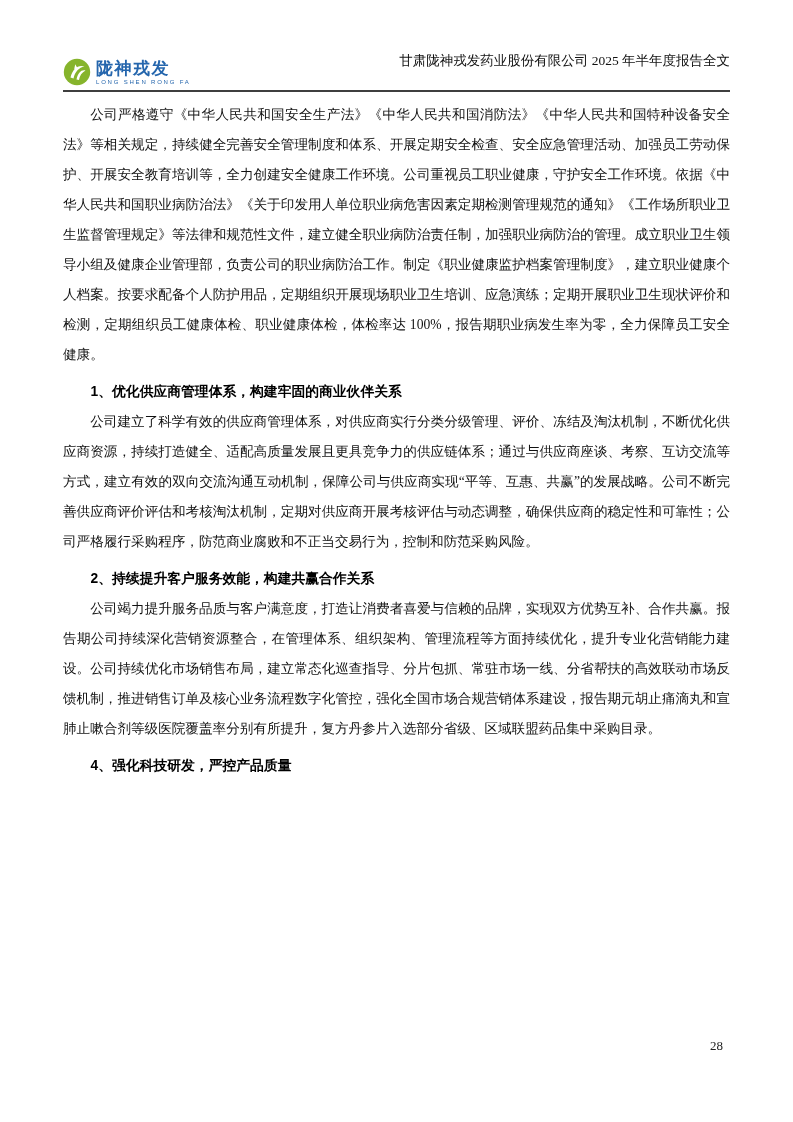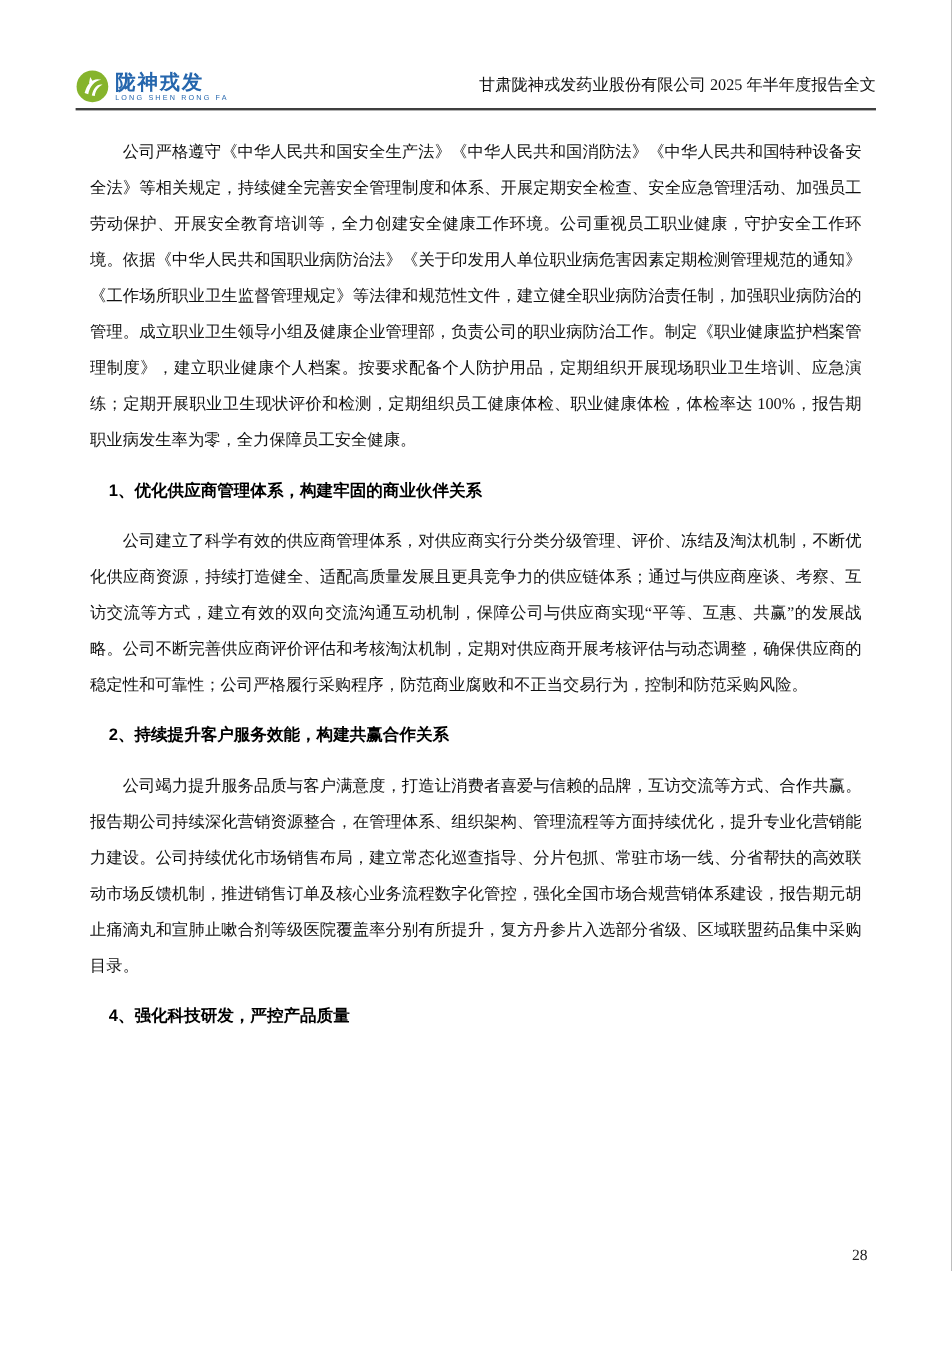--- a/index.html
+++ b/index.html
@@ -32,31 +32,31 @@
     font-family:"Liberation Sans","DejaVu Sans",sans-serif;
   }
   .brand-en{
     font-size:6px;color:#2566ad;letter-spacing:1.8px;
     margin-top:2px;
     font-family:"Liberation Sans","DejaVu Sans",sans-serif;
     white-space:nowrap;
   }
   .header-title{
     font-size:13.5px;
-    margin-bottom:6px;
+    margin-bottom:16px;
     white-space:nowrap;
     color:#111;
   }
   
   .body{
     position:absolute;
     left:63px;right:63px;top:100px;
   }
   .para{
-    margin:12px;
+    margin:0;
     font-size:13.6px;
     line-height:30px;
     text-align:justify;
     text-indent:2em;
     color:#111;
   }
   .head{
     margin:7px 0 0 0;
     font-size:13.8px;
     line-height:30px;
@@ -94,19 +94,19 @@
       </div>
     </div>
     <div class="header-title">甘肃陇神戎发药业股份有限公司 2025 年半年度报告全文</div>
   </div>
 
   <div class="body">
     <p class="para">公司严格遵守《中华人民共和国安全生产法》《中华人民共和国消防法》《中华人民共和国特种设备安全法》等相关规定，持续健全完善安全管理制度和体系、开展定期安全检查、安全应急管理活动、加强员工劳动保护、开展安全教育培训等，全力创建安全健康工作环境。公司重视员工职业健康，守护安全工作环境。依据《中华人民共和国职业病防治法》《关于印发用人单位职业病危害因素定期检测管理规范的通知》《工作场所职业卫生监督管理规定》等法律和规范性文件，建立健全职业病防治责任制，加强职业病防治的管理。成立职业卫生领导小组及健康企业管理部，负责公司的职业病防治工作。制定《职业健康监护档案管理制度》，建立职业健康个人档案。按要求配备个人防护用品，定期组织开展现场职业卫生培训、应急演练；定期开展职业卫生现状评价和检测，定期组织员工健康体检、职业健康体检，体检率达 100%，报告期职业病发生率为零，全力保障员工安全健康。</p>
     <p class="head">1、优化供应商管理体系，构建牢固的商业伙伴关系</p>
     <p class="para">公司建立了科学有效的供应商管理体系，对供应商实行分类分级管理、评价、冻结及淘汰机制，不断优化供应商资源，持续打造健全、适配高质量发展且更具竞争力的供应链体系；通过与供应商座谈、考察、互访交流等方式，建立有效的双向交流沟通互动机制，保障公司与供应商实现“平等、互惠、共赢”的发展战略。公司不断完善供应商评价评估和考核淘汰机制，定期对供应商开展考核评估与动态调整，确保供应商的稳定性和可靠性；公司严格履行采购程序，防范商业腐败和不正当交易行为，控制和防范采购风险。</p>
     <p class="head">2、持续提升客户服务效能，构建共赢合作关系</p>
-    <p class="para">公司竭力提升服务品质与客户满意度，打造让消费者喜爱与信赖的品牌，互访交流等方式、合作共赢。报告期公司持续深化营销资源整合，在管理体系、组织架构、管理流程等方面持续优化，提升专业化营销能力建设。公司持续优化市场销售布局，建立常态化巡查指导、分片包抓、常驻市场一线、分省帮扶的高效联动市场反馈机制，推进销售订单及核心业务流程数字化管控，强化全国市场合规营销体系建设，报告期元胡止痛滴丸和宣肺止嗽合剂等级医院覆盖率分别有所提升，复方丹参片入选部分省级、区域联盟药品集中采购目录。</p>
+    <p class="para">公司竭力提升服务品质与客户满意度，打造让消费者喜爱与信赖的品牌，实现双方优势互补、合作共赢。报告期公司持续深化营销资源整合，在管理体系、组织架构、管理流程等方面持续优化，提升专业化营销能力建设。公司持续优化市场销售布局，建立常态化巡查指导、分片包抓、常驻市场一线、分省帮扶的高效联动市场反馈机制，推进销售订单及核心业务流程数字化管控，强化全国市场合规营销体系建设，报告期元胡止痛滴丸和宣肺止嗽合剂等级医院覆盖率分别有所提升，复方丹参片入选部分省级、区域联盟药品集中采购目录。</p>
     <p class="head">4、强化科技研发，严控产品质量</p>
   </div>
 
   <div class="page-number">28</div>
 
 </div>
 
 </body></html>

